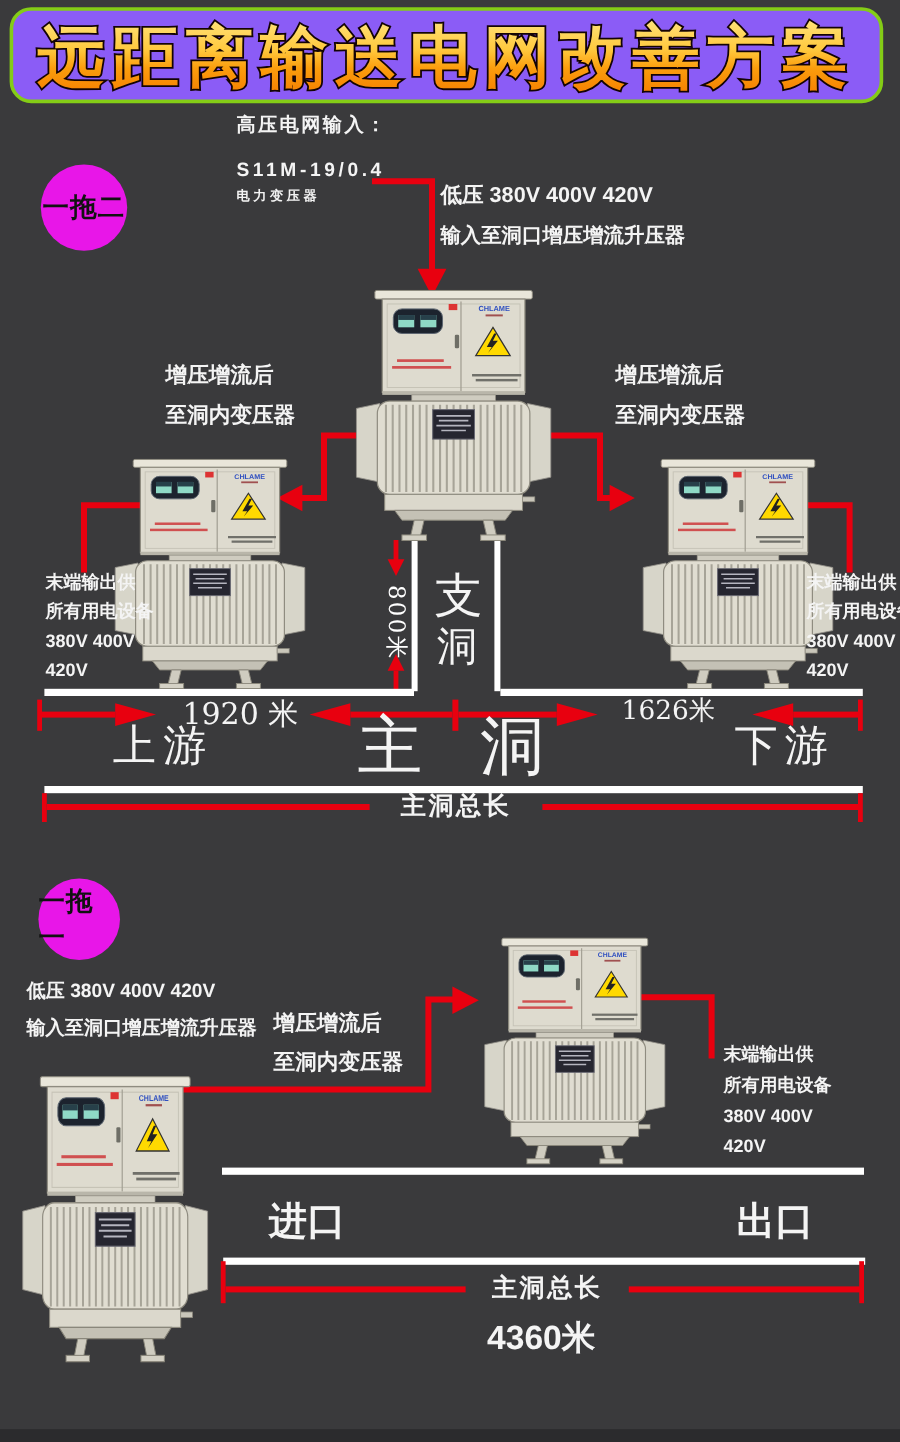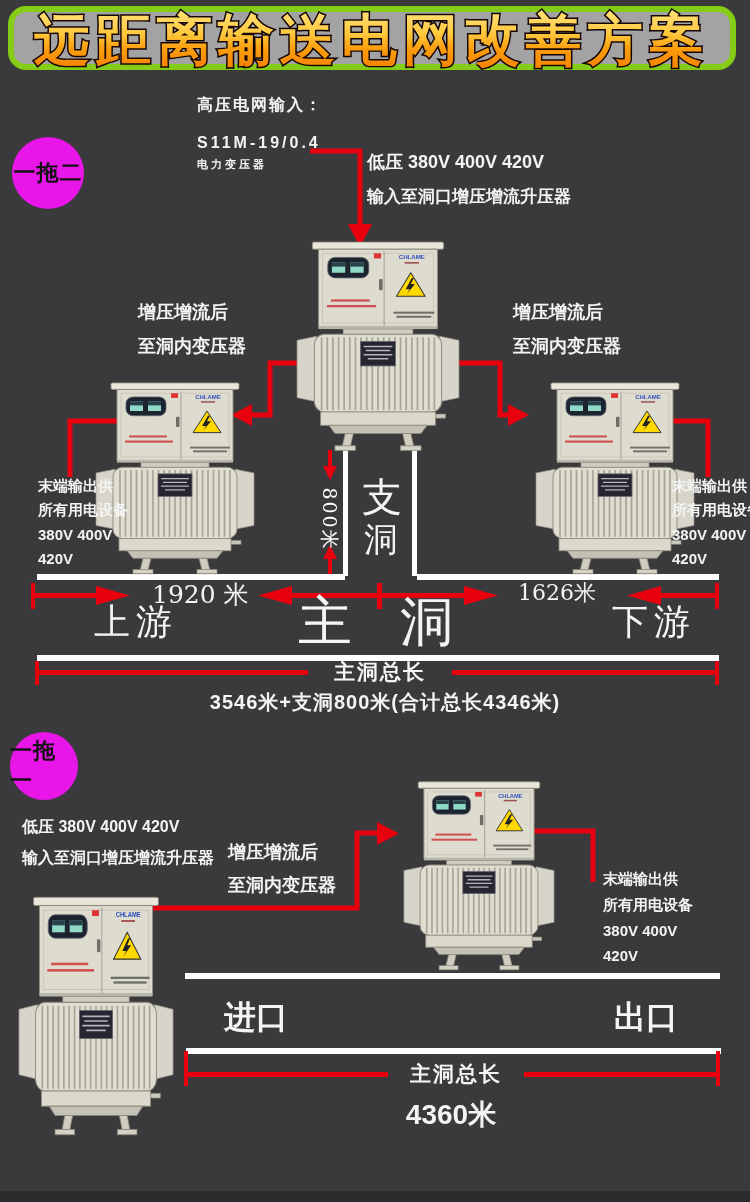--- a/index.html
+++ b/index.html
@@ -1,27 +1,27 @@
 <!DOCTYPE html>
 <html><head>
 <meta charset="utf-8">
 <style>
   html,body{margin:0;padding:0;background:#222;}
   .canvas{position:relative;width:750px;height:1202px;background:#3a3a3c;overflow:hidden;
           font-family:"Liberation Sans",sans-serif;}
   .overlay{position:absolute;left:0;top:0;width:750px;height:1202px;}
-  .banner{position:absolute;left:8px;top:6px;width:728px;height:64px;background:#a3a3a3;
-          border:6px solid #84cc16;border-radius:18px;box-sizing:border-box;
+  .banner{position:absolute;left:8px;top:6px;width:728px;height:80px;background:#8b5cf6;
+          border:3px solid #84cc16;border-radius:18px;box-sizing:border-box;
           display:flex;align-items:center;justify-content:center;}
   .lbl{position:absolute;color:#f4f4f4;font-weight:bold;white-space:nowrap;
        font-family:"Liberation Sans",sans-serif;line-height:1.1;}
   .song{font-family:"DejaVu Serif",serif;font-weight:normal;}
   .badge{position:absolute;background:#e816e8;border-radius:50%;display:flex;
          align-items:center;justify-content:center;color:#111;font-weight:bold;
-         font-size:22px;letter-spacing:1px;}
+         font-size:22px;letter-spacing:1px;margin-left:22px;}
   .center{text-align:center;}
   .botstrip{position:absolute;left:0;top:1191px;width:750px;height:11px;background:#2b2b2d;}
 </style>
 </head>
 <body>
 
 <div class="canvas">
 
   <svg class="overlay" viewBox="0 0 750 1202" xmlns="http://www.w3.org/2000/svg">
     <defs>
@@ -206,21 +206,20 @@
 
   <div class="lbl song" style="left:152px;top:581px;font-size:25px;">1920 米</div>
   <div class="lbl song" style="left:518px;top:581px;font-size:22px;">1626米</div>
 
   <div class="lbl song" style="left:94px;top:602px;font-size:36px;letter-spacing:6px;">上游</div>
   <div class="lbl song" style="left:298px;top:592px;font-size:54px;">主</div>
   <div class="lbl song" style="left:400px;top:592px;font-size:54px;">洞</div>
   <div class="lbl song" style="left:612px;top:602px;font-size:36px;letter-spacing:6px;">下游</div>
 
   <div class="lbl center" style="left:305px;top:660px;width:150px;font-size:21px;letter-spacing:2px;">主洞总长</div>
-  <div class="lbl center" style="left:35px;top:691px;width:700px;font-size:20px;letter-spacing:1px;">3546米+支洞800米(合计总长4346米)</div>
 
   <div class="badge" style="left:10px;top:732px;width:68px;height:68px;">
     <span>一拖一</span>
   </div>
 
   <div class="lbl" style="left:22px;top:818px;font-size:16px;">低压 380V 400V 420V</div>
   <div class="lbl" style="left:22px;top:849px;font-size:16px;">输入至洞口增压增流升压器</div>
 
   <div class="lbl" style="left:228px;top:843px;font-size:18px;">增压增流后</div>
   <div class="lbl" style="left:228px;top:876px;font-size:18px;">至洞内变压器</div>

